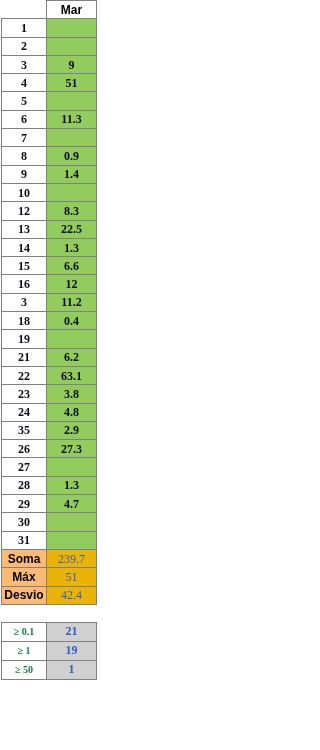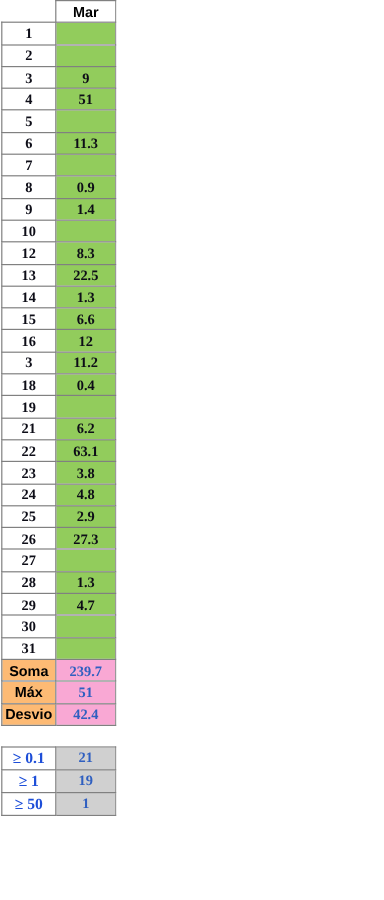--- a/index.html
+++ b/index.html
@@ -77,23 +77,23 @@
 
   
   .sum-label {
     background: #fdba74;
     color: #000000;
     font-weight: bold;
     font-size: 13px;
     font-family: "Liberation Sans", "DejaVu Sans", sans-serif;
   }
   .sum-val {
-    background: #f9a8d4;
+    background: #eab308;
     color: #2F5FC0;
-    font-weight: bold;
+    font-weight: normal;
     font-size: 12px;
   }
 
   
   .spacer {
     height: 17px;
     background: #ffffff;
   }
 
   
@@ -109,23 +109,23 @@
     height: 19px;
     padding: 0;
     text-align: center;
     vertical-align: middle;
     border: 1px solid #808080;
     overflow: hidden;
     white-space: nowrap;
   }
   .thr-label {
     background: #ffffff;
-    color: #1d4ed8;
-    font-weight: bold;
-    font-size: 13px;
+    color: #15803d;
+    font-weight: bold;
+    font-size: 10px;
   }
   .thr-val {
     background: #D0D0D0;
     color: #2F5FC0;
     font-weight: bold;
     font-size: 12px;
   }
 </style>
 </head>
 <body>
@@ -225,21 +225,21 @@
         </tr>
         <tr>
           <td class="day">23</td>
           <td class="val">3.8</td>
         </tr>
         <tr>
           <td class="day">24</td>
           <td class="val">4.8</td>
         </tr>
         <tr>
-          <td class="day">25</td>
+          <td class="day">35</td>
           <td class="val">2.9</td>
         </tr>
         <tr>
           <td class="day">26</td>
           <td class="val">27.3</td>
         </tr>
         <tr>
           <td class="day">27</td>
           <td class="val"></td>
         </tr>

